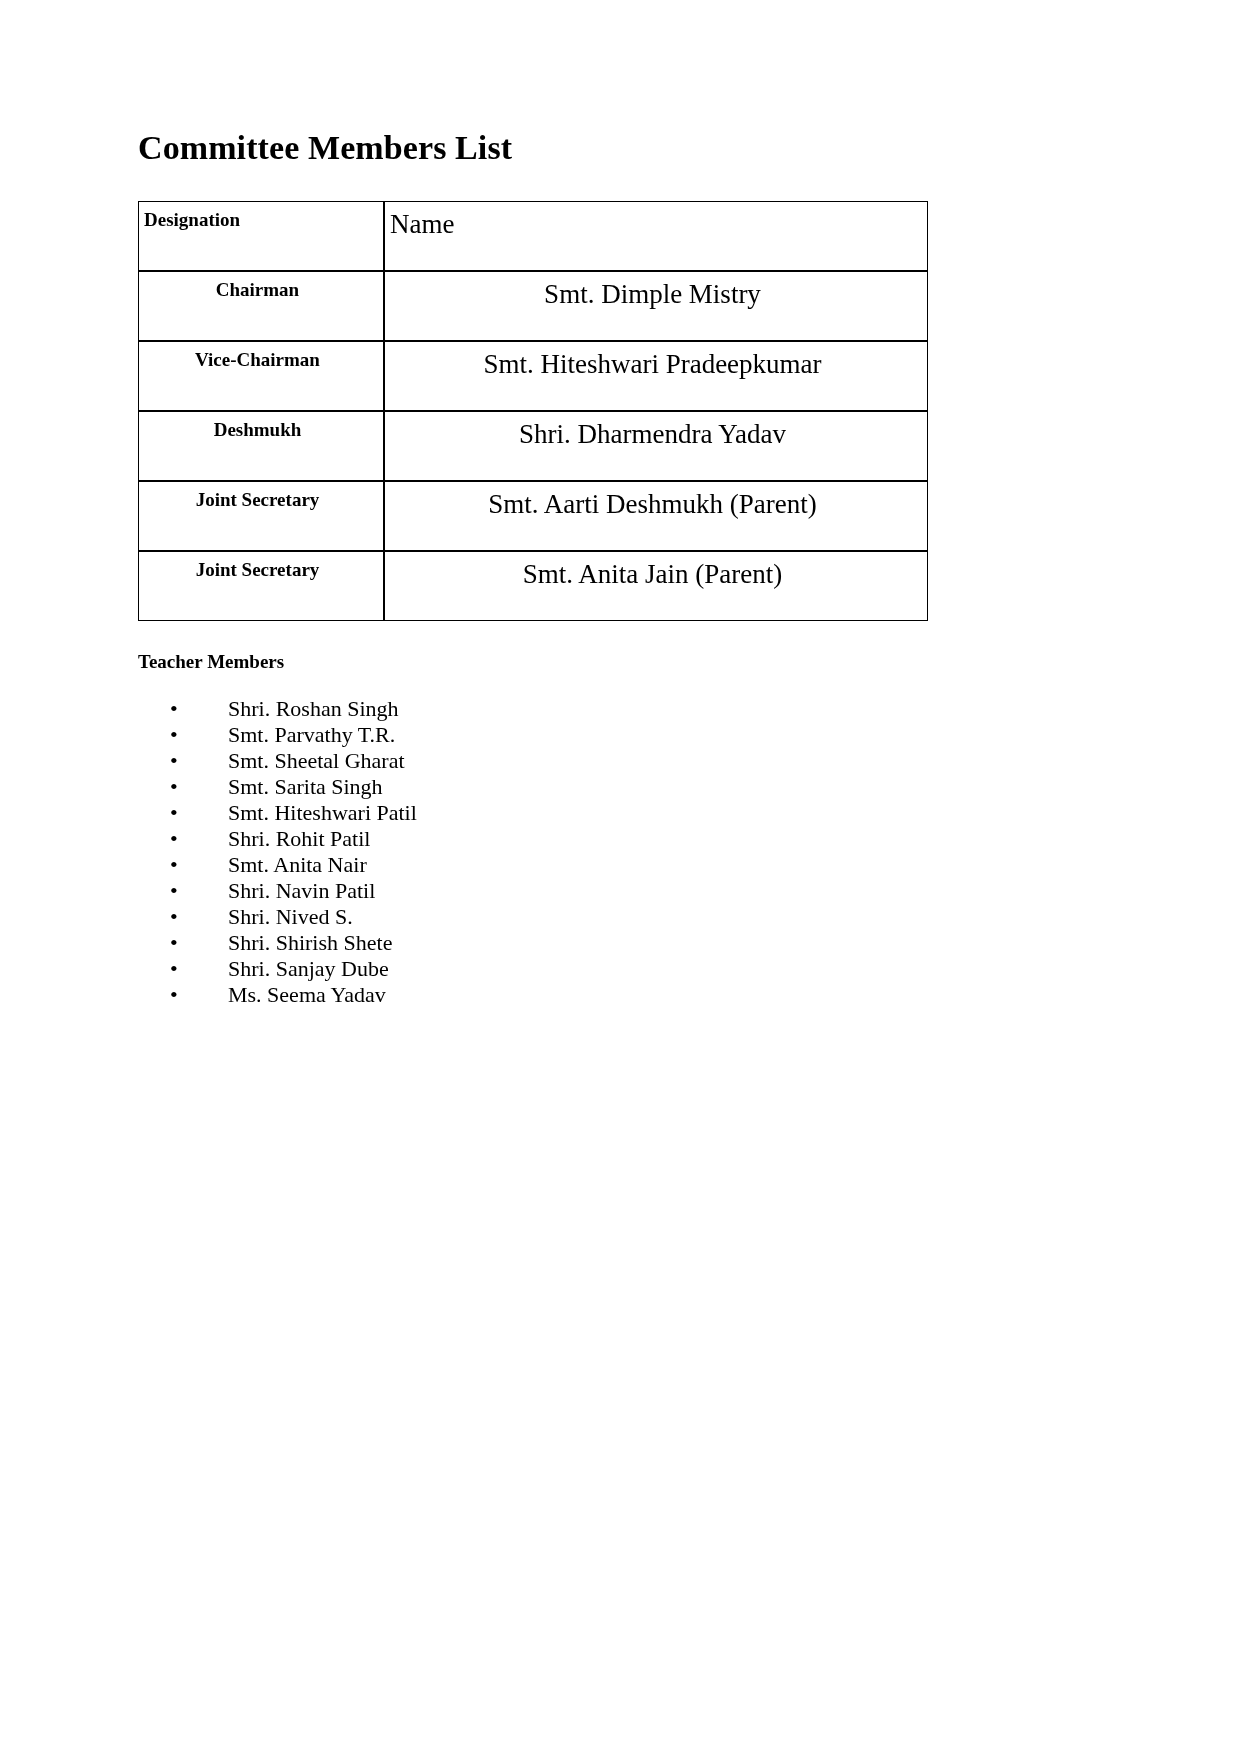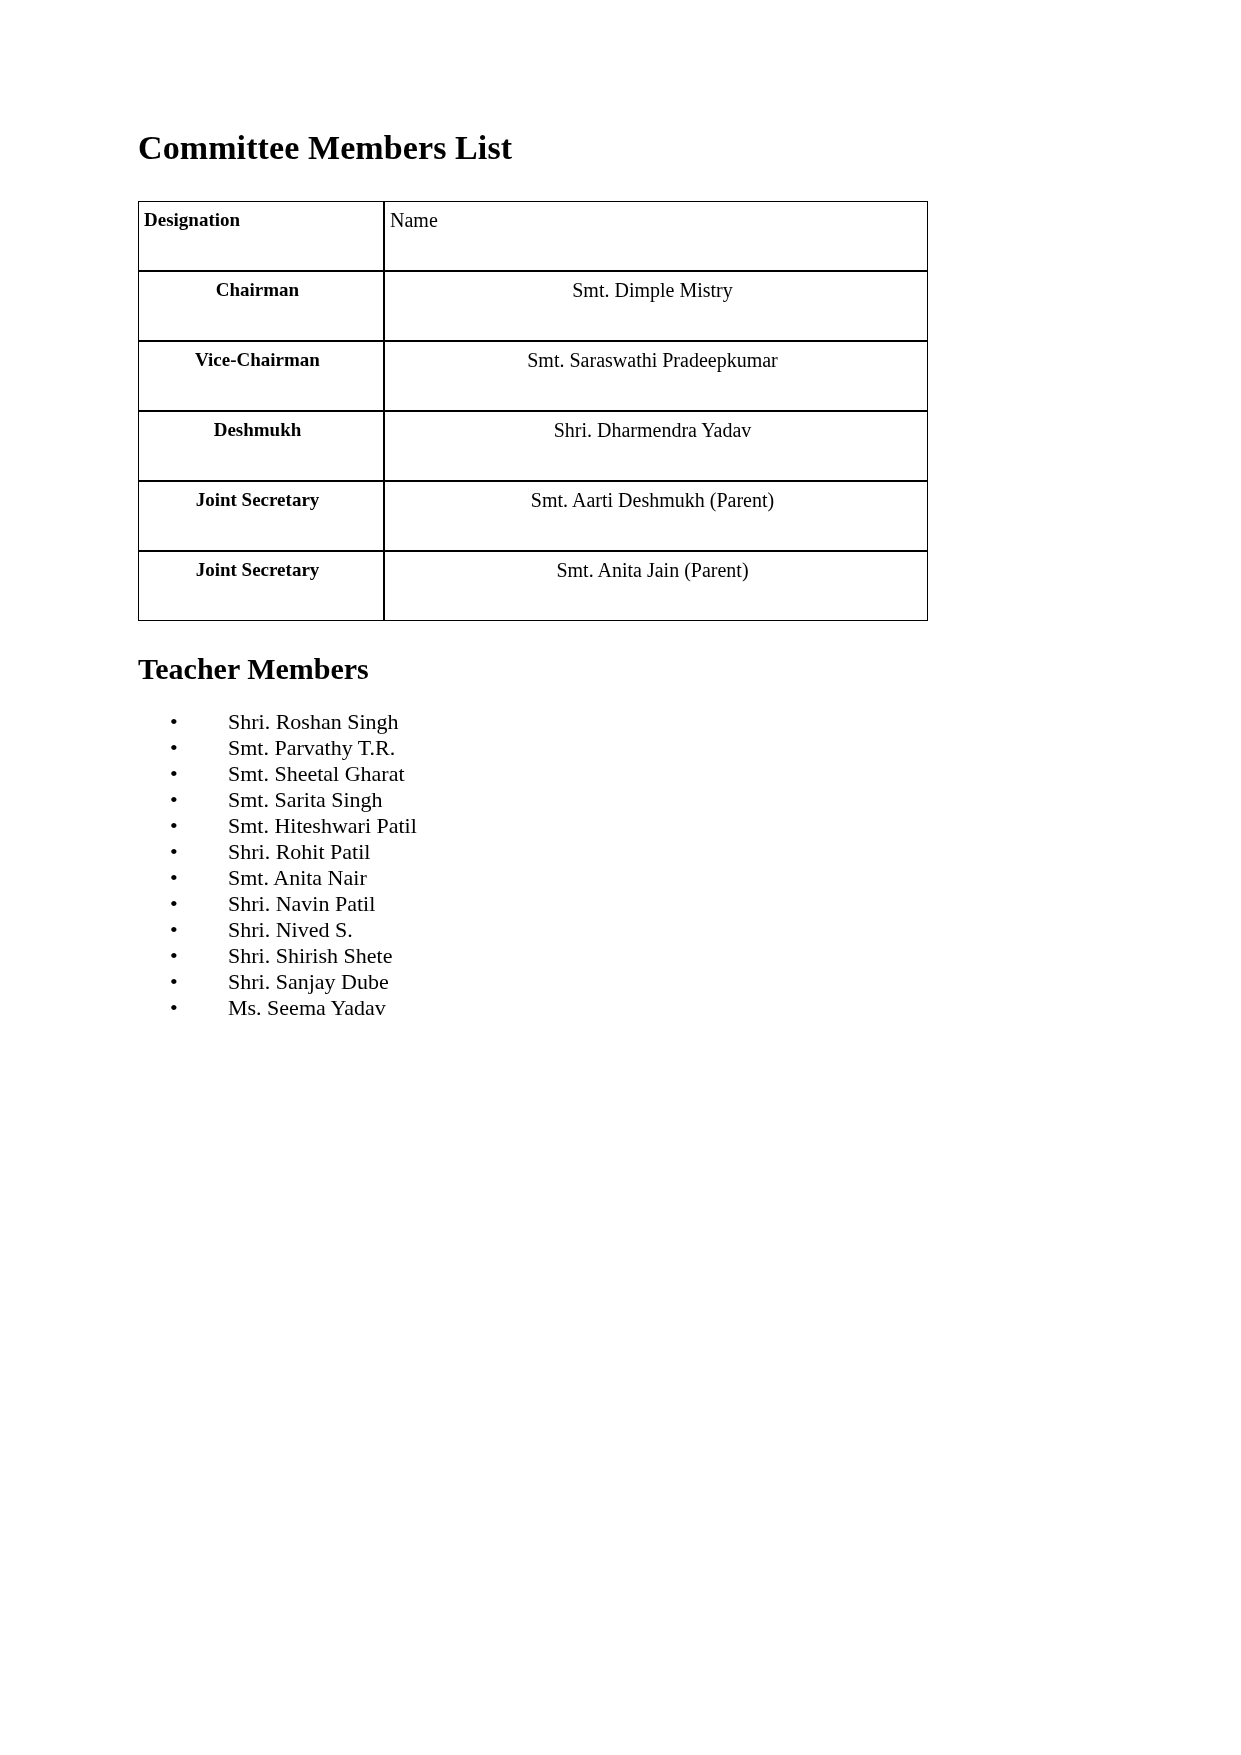--- a/index.html
+++ b/index.html
@@ -55,30 +55,30 @@
     background: #ffffff;
   }
   .members-table td.col-designation {
     width: 246px;
     font-weight: bold;
     font-size: 19px;
   }
   .members-table td.col-name {
     width: 544px;
     font-weight: normal;
-    font-size: 20px;
+    font-size: 27px;
   }
   .members-table tr td { margin: 0; }
 
   
   .members-table tr + tr td { border-top-width: 1.6px; text-align: center; }
 
   
   .section-heading {
-    font-size: 30px;
+    font-size: 19px;
     font-weight: bold;
     margin: 30px 0 0 0;
     line-height: 1.2;
   }
 
   
   .teacher-list {
     list-style: none;
     margin: 22px 0 0 0;
     padding: 0 0 0 28px;
@@ -113,21 +113,21 @@
         <tr>
           <td class="col-designation">Designation</td>
           <td class="col-name">Name</td>
         </tr>
         <tr>
           <td class="col-designation">Chairman</td>
           <td class="col-name">Smt. Dimple Mistry</td>
         </tr>
         <tr>
           <td class="col-designation">Vice-Chairman</td>
-          <td class="col-name">Smt. Saraswathi Pradeepkumar</td>
+          <td class="col-name">Smt. Hiteshwari Pradeepkumar</td>
         </tr>
         <tr>
           <td class="col-designation">Deshmukh</td>
           <td class="col-name">Shri. Dharmendra Yadav</td>
         </tr>
         <tr>
           <td class="col-designation">Joint Secretary</td>
           <td class="col-name">Smt. Aarti Deshmukh (Parent)</td>
         </tr>
         <tr>

